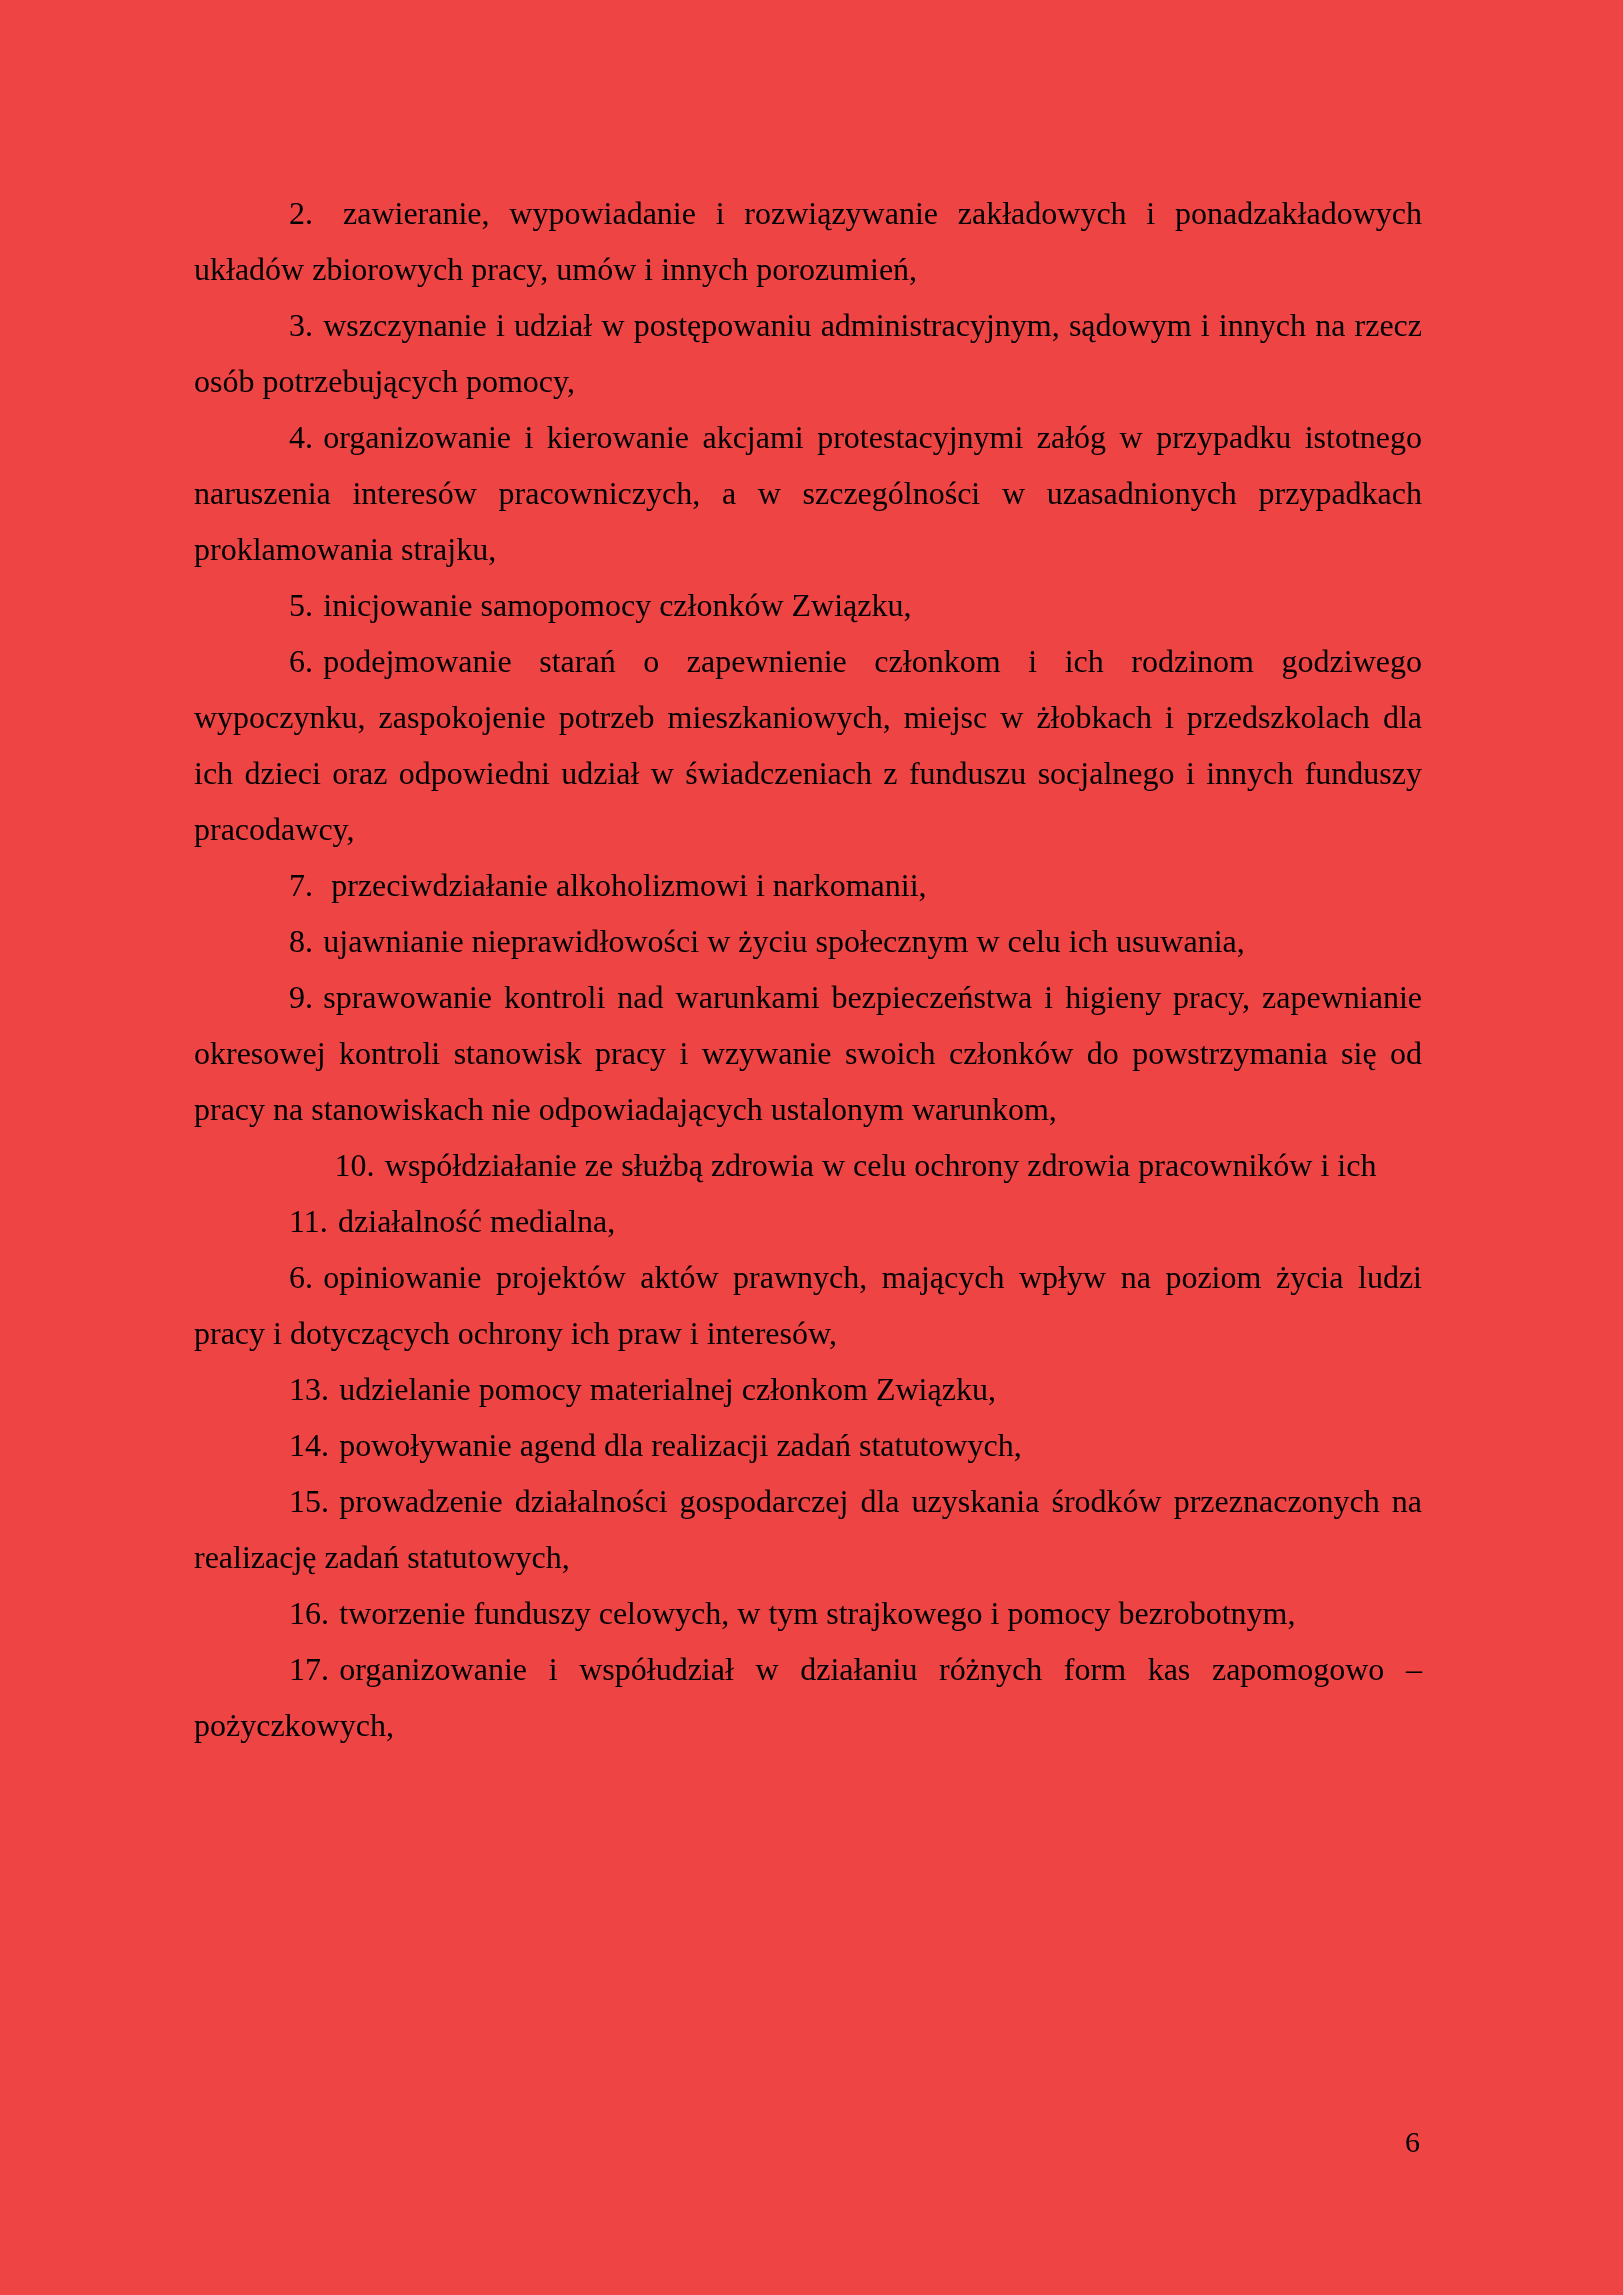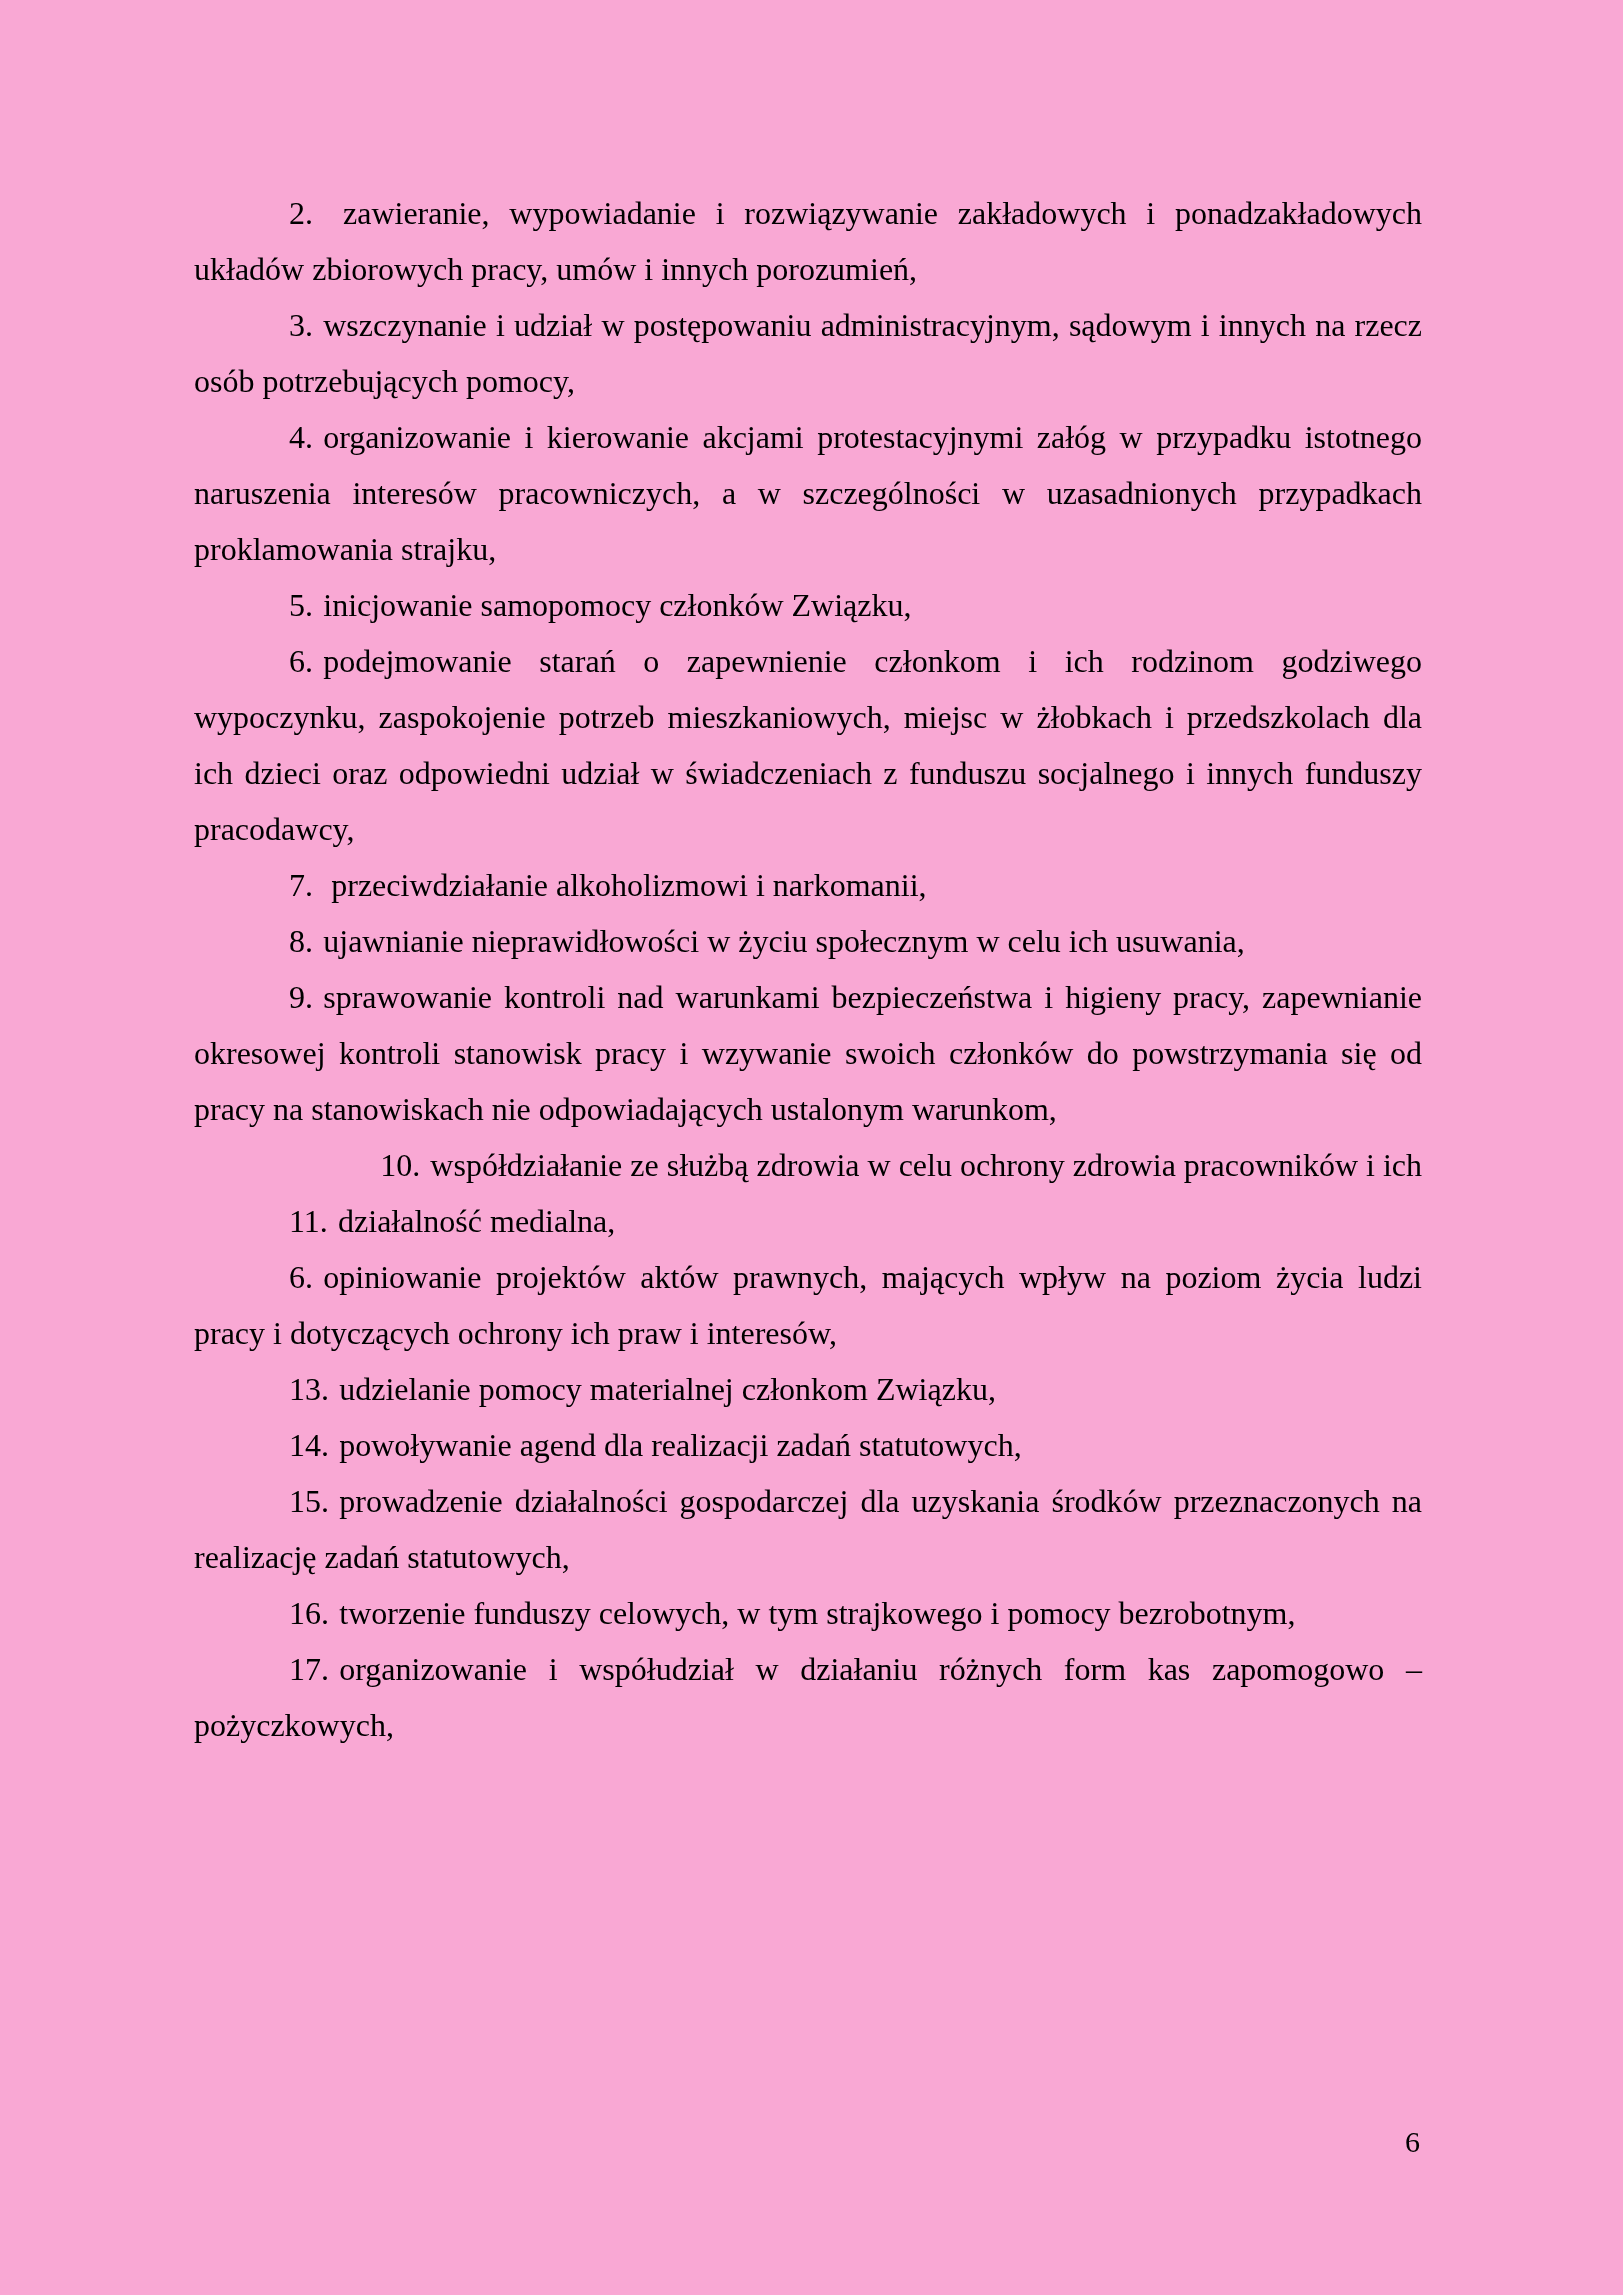--- a/index.html
+++ b/index.html
@@ -14,21 +14,21 @@
       overflow: hidden;
       font-family: "Liberation Serif", serif;
       color: #000000;
     }
     .page {
       position: absolute;
       left: 0;
       top: 0;
       width: 1623px;
       height: 2295px;
-      background: #f9a8d4;
+      background: #ef4444;
     }
     .body-text {
       position: absolute;
       left: 194px;
       top: 185px;
       width: 1228px;
       font-size: 32px;
       line-height: 56px;
     }
     .para {
@@ -64,21 +64,21 @@
     <p class="para"><span class="num">5.</span><span>inicjowanie samopomocy członków Związku,</span></p>
 
     <p class="para"><span class="num">6.</span><span>podejmowanie starań o zapewnienie członkom i ich rodzinom godziwego wypoczynku, zaspokojenie potrzeb mieszkaniowych, miejsc w żłobkach i przedszkolach dla ich dzieci oraz  odpowiedni udział w świadczeniach z funduszu socjalnego i innych funduszy pracodawcy,</span></p>
 
     <p class="para"><span class="num">7.</span> <span>przeciwdziałanie alkoholizmowi i narkomanii,</span></p>
 
     <p class="para"><span class="num">8.</span><span>ujawnianie nieprawidłowości w życiu społecznym w celu ich usuwania,</span></p>
 
     <p class="para"><span class="num">9.</span><span>sprawowanie kontroli nad warunkami bezpieczeństwa i higieny pracy, zapewnianie okresowej kontroli stanowisk pracy i wzywanie swoich członków do powstrzymania się od pracy na stanowiskach nie odpowiadających ustalonym warunkom,</span></p>
 
-    <p class="para" style="text-align:right;"><span class="num">10.</span><span>współdziałanie ze służbą zdrowia w celu ochrony zdrowia pracowników i ich</span></p>
+    <p class="para" style="text-align:center;"><span class="num">10.</span><span>współdziałanie ze służbą zdrowia w celu ochrony zdrowia pracowników i ich</span></p>
 
     <p class="para"><span class="num">11.</span><span>działalność medialna,</span></p>
 
     <p class="para"><span class="num">6.</span><span>opiniowanie projektów aktów prawnych, mających wpływ na poziom życia ludzi pracy i dotyczących ochrony ich praw i interesów,</span></p>
 
     <p class="para"><span class="num">13.</span><span>udzielanie pomocy materialnej członkom Związku,</span></p>
 
     <p class="para"><span class="num">14.</span><span>powoływanie agend dla realizacji zadań statutowych,</span></p>
 
     <p class="para"><span class="num">15.</span><span>prowadzenie działalności gospodarczej dla uzyskania środków przeznaczonych na realizację zadań statutowych,</span></p>

